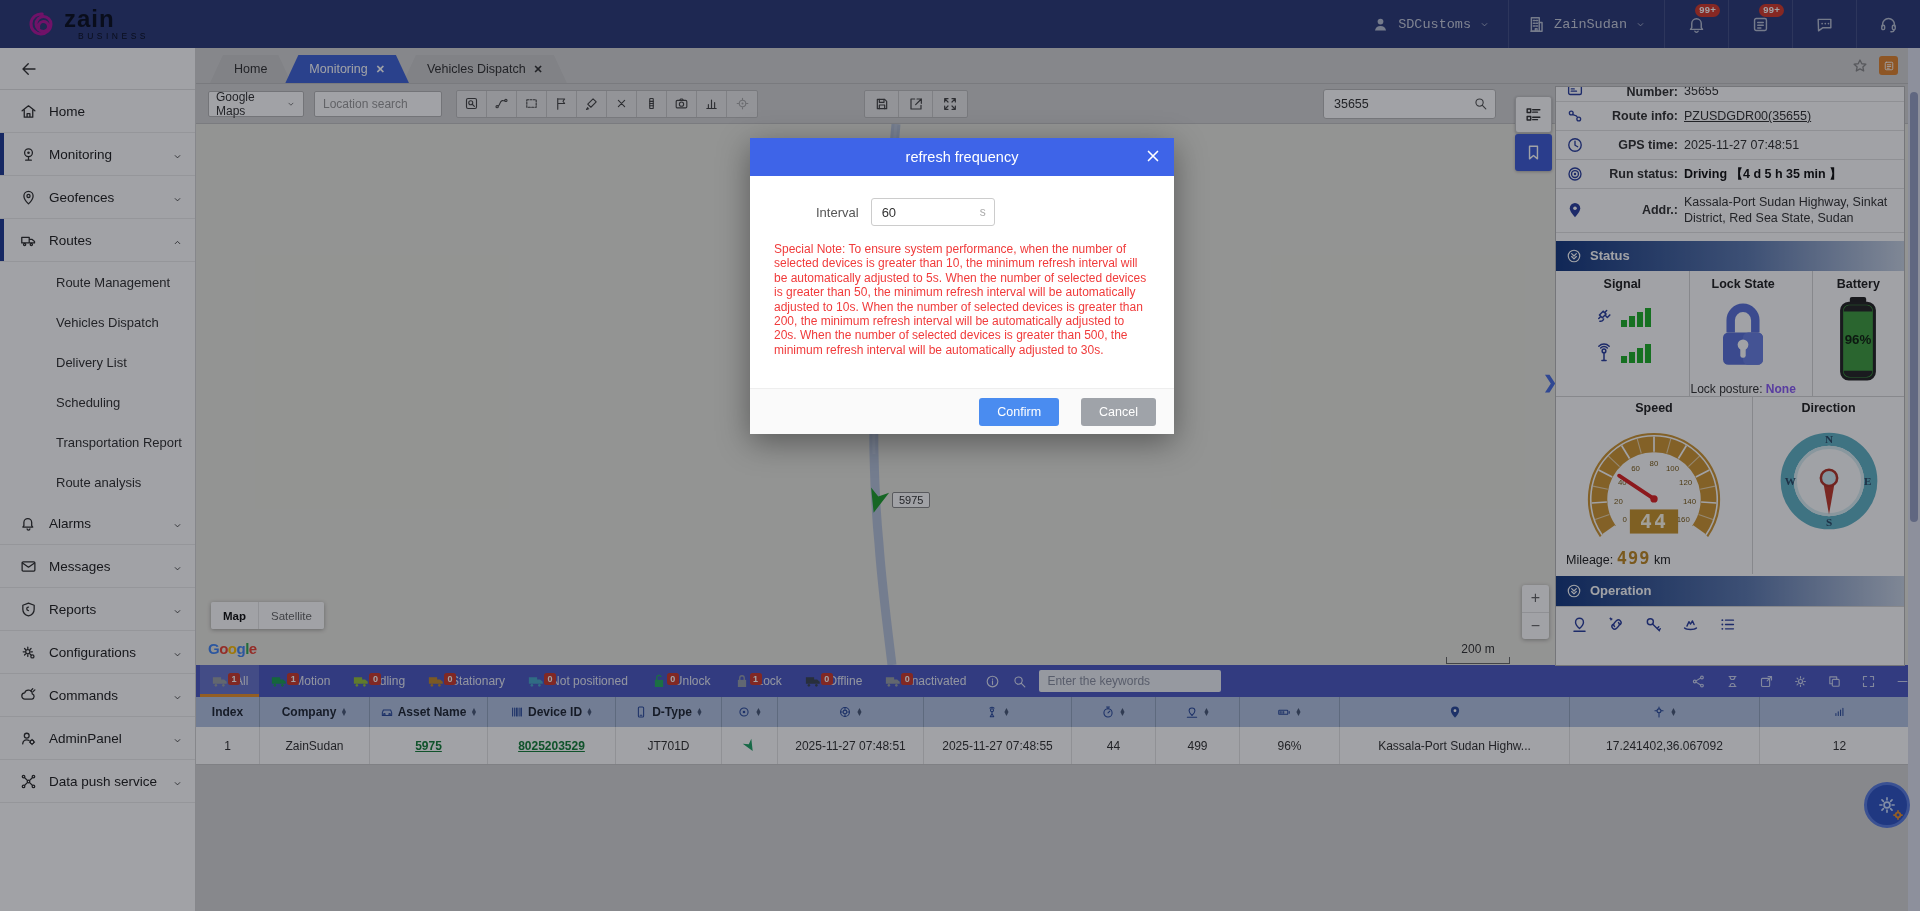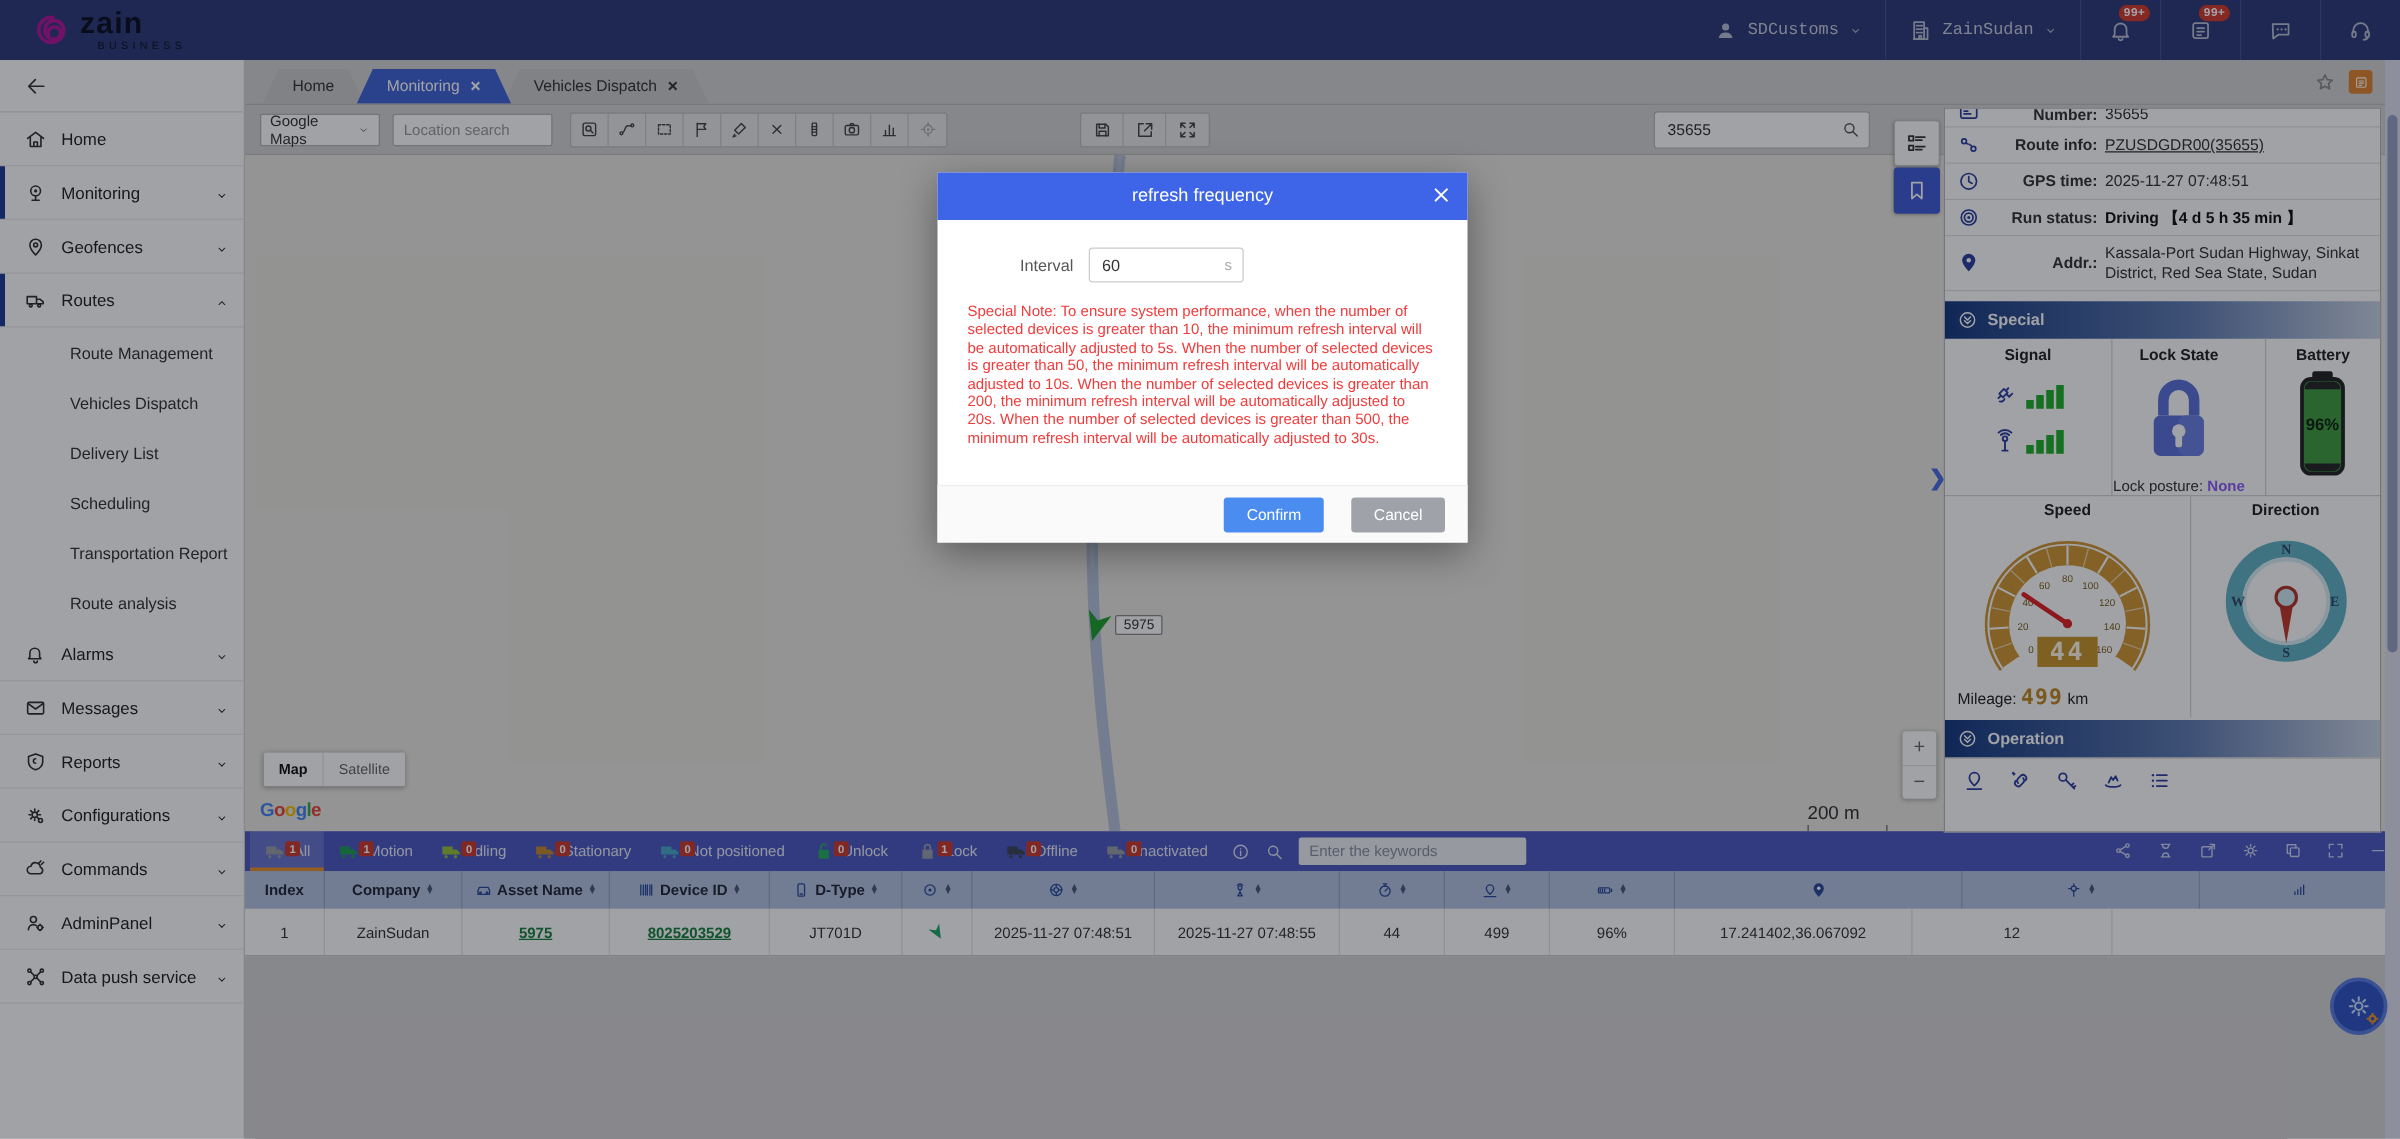--- a/index.html
+++ b/index.html
@@ -61,21 +61,21 @@
 
   .map { position:absolute; left:0; top:76px; width:1724px; height:541px; background:#e9e8e0; overflow:hidden; }
   .road { position:absolute; inset:0; }
   .marker { position:absolute; left:664px; top:362px; width:34px; height:30px; }
   .marker-label { position:absolute; left:696px; top:368px; background:#fff; border:1px solid #8a8a8a; border-radius:2px; padding:1px 6px; font-size:11px; color:#333; }
   .maptype { position:absolute; left:15px; top:478px; display:flex; box-shadow:0 1px 4px rgba(0,0,0,.3); border-radius:2px; overflow:hidden; }
   .maptype .mt { height:27px; display:flex; align-items:center; padding:0 12px; font-size:11.5px; background:#fff; cursor:pointer; }
   .maptype .mt.on { font-weight:bold; color:#111; }
   .maptype .mt.off { color:#666; border-left:1px solid #e6e6e6; }
   .glogo { position:absolute; left:12px; top:516px; font-size:15px; font-weight:bold; letter-spacing:-0.5px; }
-  .scale { position:absolute; left:1250px; top:518px; text-align:left; font-size:15px; color:#333; }
+  .scale { position:absolute; left:1250px; top:518px; text-align:center; font-size:12px; color:#333; }
   .scale .bar { width:64px; height:7px; border:1.5px solid #666; border-top:none; margin-top:1px; }
   .zoomctl { position:absolute; left:1326px; top:461px; width:27px; height:54px; background:#fff; border-radius:3px; box-shadow:0 1px 4px rgba(0,0,0,.3); display:flex; flex-direction:column; }
   .zoomctl div { flex:1; display:grid; place-items:center; font-size:16px; color:#666; cursor:pointer; }
   .zoomctl div:first-child { border-bottom:1px solid #e3e3e3; }
   .panel-collapse { position:absolute; left:1347px; top:248px; font-size:17px; font-weight:bold; color:#4a6fe0; cursor:pointer; }
 
   
   .filterbar { position:absolute; left:0; top:617px; width:1724px; height:32px; background:#4c5ac2; display:flex; align-items:center; padding-left:4px; }
   .fitem { position:relative; height:100%; display:flex; align-items:center; gap:6px; padding:0 11px; cursor:pointer; }
   .fitem.active { background:rgba(255,255,255,.16); border-bottom:3px solid #e8912d; padding-top:3px; }
@@ -767,20 +767,21 @@
       <div class="td" style="width:56px">
         <svg class="ic" viewBox="0 0 24 24" style="width:17px;height:17px;">
           <polygon points="12,3 19,19 12,14 5,19" fill="currentColor" stroke="none" transform="rotate(150 12 12)"></polygon>
         </svg>
       </div>
       <div class="td" style="width:146px">2025-11-27 07:48:51</div>
       <div class="td" style="width:148px">2025-11-27 07:48:55</div>
       <div class="td" style="width:84px">44</div>
       <div class="td" style="width:84px">499</div>
       <div class="td" style="width:100px">96%</div>
+      <div class="td" style="width:230px">Kassala-Port Sudan Highw...</div>
       <div class="td" style="width:190px">17.241402,36.067092</div>
       <div class="td" style="width:160px">12</div>
     </div>
 
 </div>
 
 <div class="info-panel">
   <div id="info-rows-slot">
       <div class="irow clipped">
         <svg class="ic" viewBox="0 0 24 24" style="width:18px;height:18px;">
@@ -824,21 +825,21 @@
         <span class="ilabel">Addr.:</span>
         <span class="ivalue">Kassala-Port Sudan Highway, Sinkat District, Red Sea State, Sudan</span>
       </div>
     </div>
 
   <div class="sec-head">
     <svg class="ic" viewBox="0 0 24 24">
         <circle cx="12" cy="12" r="8.6"></circle>
         <path d="M8.5 8.5l3.5 3.5 3.5-3.5M8.5 12.8l3.5 3.5 3.5-3.5"></path>
       </svg>
-    <span>Special</span>
+    <span>Status</span>
   </div>
   <div class="status-grid">
     <div class="scol" style="width:118px">
       <div class="scol-label">Signal</div>
       <div class="sigrow">
           <svg class="ic" viewBox="0 0 24 24">
             <path d="M6.5 9.5L11 5l3.5 3.5L10 13zM12.7 6.8l2.5-2.5M8.2 11.3l-2.5 2.5M14 10.5l2 2 3-3M7 17c2 .5 4-.5 4.5-2.5"></path>
           </svg>
           <span class="bars" id="bars1">
             <span style="height:7px"></span>

